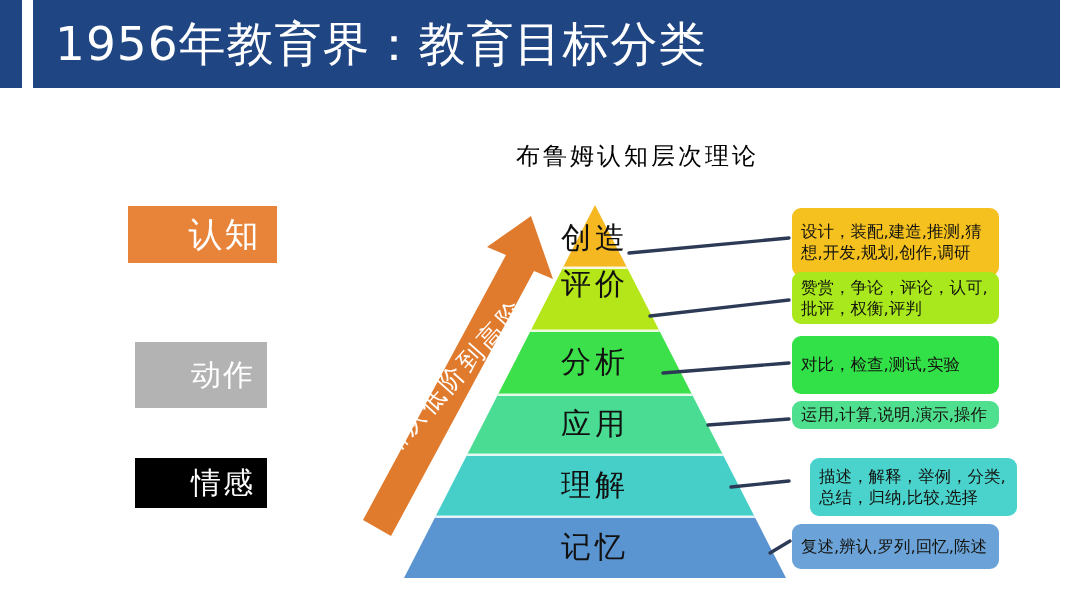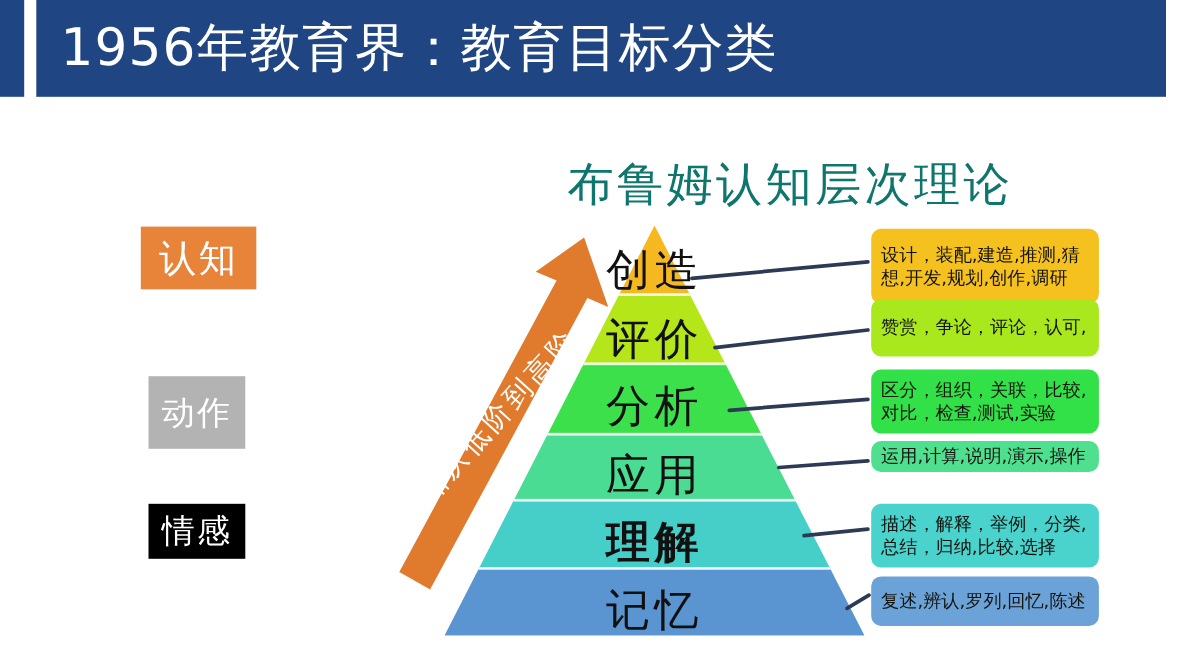--- a/index.html
+++ b/index.html
@@ -49,38 +49,39 @@
     letter-spacing: 1px;
     white-space: nowrap;
     font-family: "DejaVu Sans", "Liberation Sans", sans-serif;
   }
 
   
   #subtitle {
     position: absolute;
     left: 516px;
     top: 140px;
-    font-size: 42px;
-    color: #0f766e;
+    font-size: 24px;
+    color: #000000;
     letter-spacing: 3px;
     white-space: nowrap;
     font-family: Liberation Sans, sans-serif;
   }
 
   
   .domain-label {
     position: absolute;
     display: flex;
     align-items: center;
     justify-content: center;
     color: #ffffff;
     font-size: 34px;
     letter-spacing: 2px;
     white-space: nowrap;
     font-family: "DejaVu Sans", "Liberation Sans", sans-serif;
+    padding-left: 44px;
   }
   #domain-cognitive {
     left: 128px; top: 206px; width: 105px; height: 57px;
     background: #e8833a;
   }
   #domain-psychomotor {
     left: 135px; top: 342px; width: 88px; height: 66px;
     background: #b3b3b3;
     font-size: 30px;
   }
@@ -95,21 +96,21 @@
     position: absolute;
     left: 0;
     top: 0;
     width: 1080px;
     height: 608px;
     pointer-events: none;
   }
   .tier-label {
     position: absolute;
     color: #111111;
-    font-size: 40px;
+    font-size: 30px;
     letter-spacing: 4px;
     white-space: nowrap;
     text-align: center;
     font-family: "DejaVu Sans", "Liberation Sans", sans-serif;
   }
 
   
   #arrow-text {
     position: absolute;
     left: 298px;
@@ -189,41 +190,41 @@
     <line x1="629" y1="253" x2="789" y2="238"></line>
     <line x1="650" y1="316" x2="789" y2="300"></line>
     <line x1="663" y1="373" x2="789" y2="363"></line>
     <line x1="708" y1="425" x2="789" y2="419"></line>
     <line x1="731" y1="487" x2="789" y2="481"></line>
     <line x1="770" y1="553" x2="790" y2="541"></line>
   </g>
 </svg>
 
 <div class="tier-label" id="label-0" style="top: 218px; left: 515px; width: 160px;">创造</div>
-<div class="tier-label" id="label-1" style="top: 281px; left: 515px; width: 160px; font-family: Liberation Serif, serif;">评价</div>
+<div class="tier-label" id="label-1" style="top: 264px; left: 515px; width: 160px; font-family: Liberation Serif, serif;">评价</div>
 <div class="tier-label" id="label-2" style="top: 342px; left: 515px; width: 160px;">分析</div>
 <div class="tier-label" id="label-3" style="top: 404px; left: 515px; width: 160px;">应用</div>
-<div class="tier-label" id="label-4" style="top: 465px; left: 515px; width: 160px; font-weight: bold;">理解</div>
+<div class="tier-label" id="label-4" style="top: 465px; left: 515px; width: 160px;">理解</div>
 <div class="tier-label" id="label-5" style="top: 526.5px; left: 515px; width: 160px;">记忆</div>
 
 <div id="arrow-text">认知从低阶到高阶</div>
 
 <div class="callout" id="callout-0" style="top: 208px; width: 207px; height: 68px; background: rgb(245, 193, 31);">
     <span>设计，装配,建造,推测,猜</span>
     <span>想,开发,规划,创作,调研</span>
   </div>
 <div class="callout" id="callout-1" style="top: 272px; width: 207px; height: 52px; background: rgb(168, 232, 28);">
     <span>赞赏，争论，评论，认可,</span>
+    <span>批评，权衡,评判</span>
   </div>
 <div class="callout" id="callout-2" style="top: 336px; width: 207px; height: 58px; background: rgb(50, 224, 72);">
-    <span>区分，组织，关联，比较,</span>
     <span>对比，检查,测试,实验</span>
   </div>
 <div class="callout" id="callout-3" style="top: 401px; width: 207px; height: 28px; background: rgb(78, 224, 142);">
     <span>运用,计算,说明,演示,操作</span>
   </div>
-<div class="callout" id="callout-4" style="top: 458px; width: 207px; height: 58px; background: rgb(74, 211, 205);">
+<div class="callout" id="callout-4" style="top: 458px; width: 207px; height: 58px; background: rgb(74, 211, 205); margin-left: 18px;">
     <span>描述，解释，举例，分类,</span>
     <span>总结，归纳,比较,选择</span>
   </div>
 <div class="callout" id="callout-5" style="top: 524px; width: 207px; height: 45px; background: rgb(107, 163, 216);">
     <span>复述,辨认,罗列,回忆,陈述</span>
   </div>
 
 </body></html>

